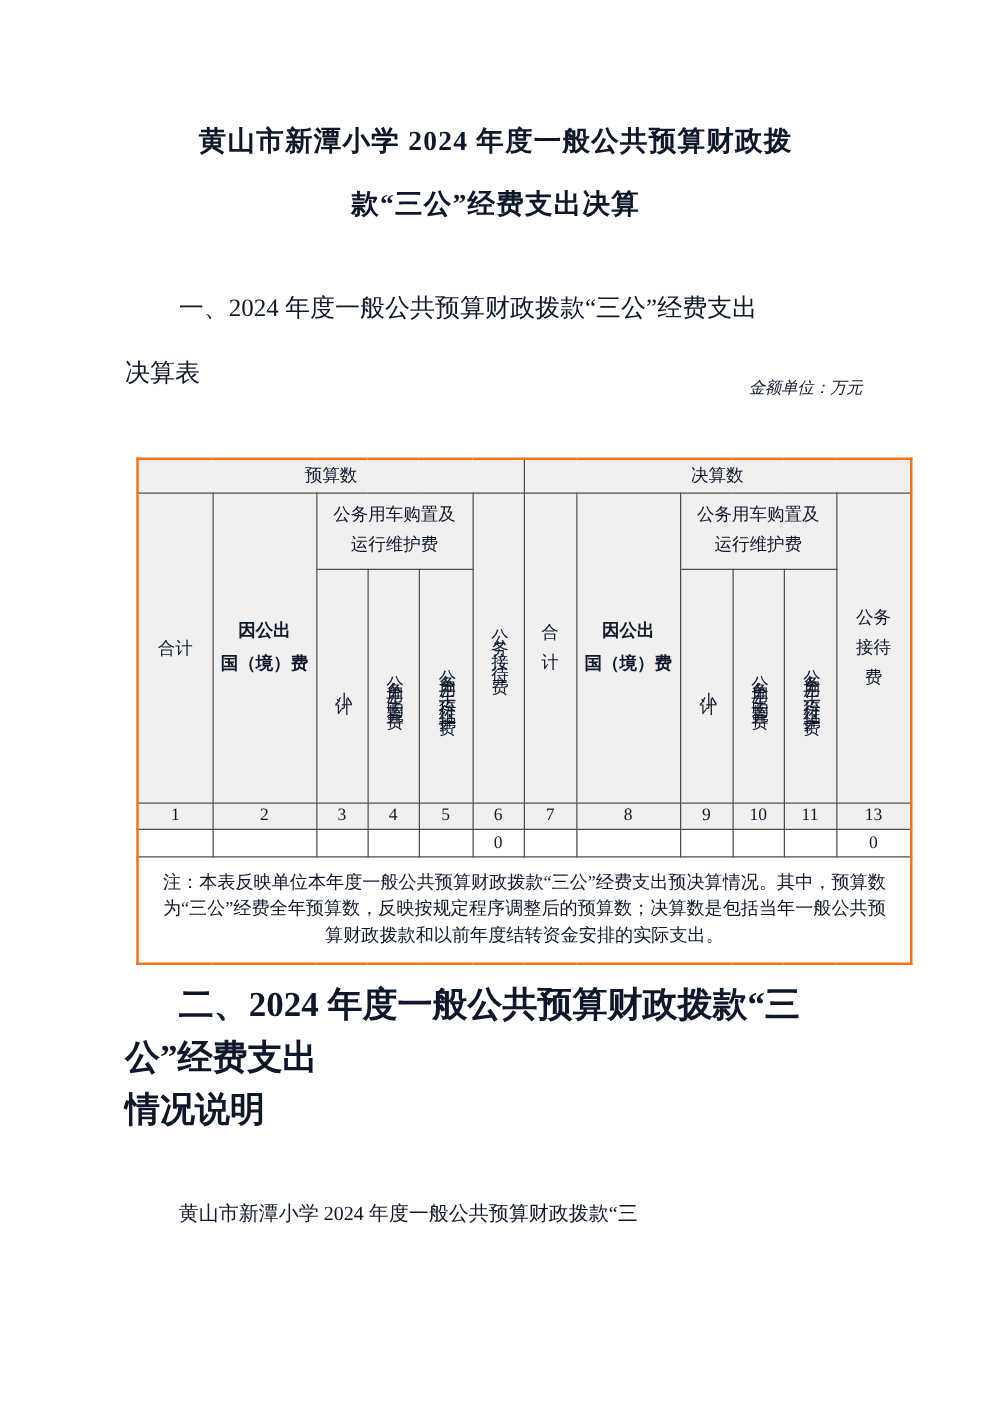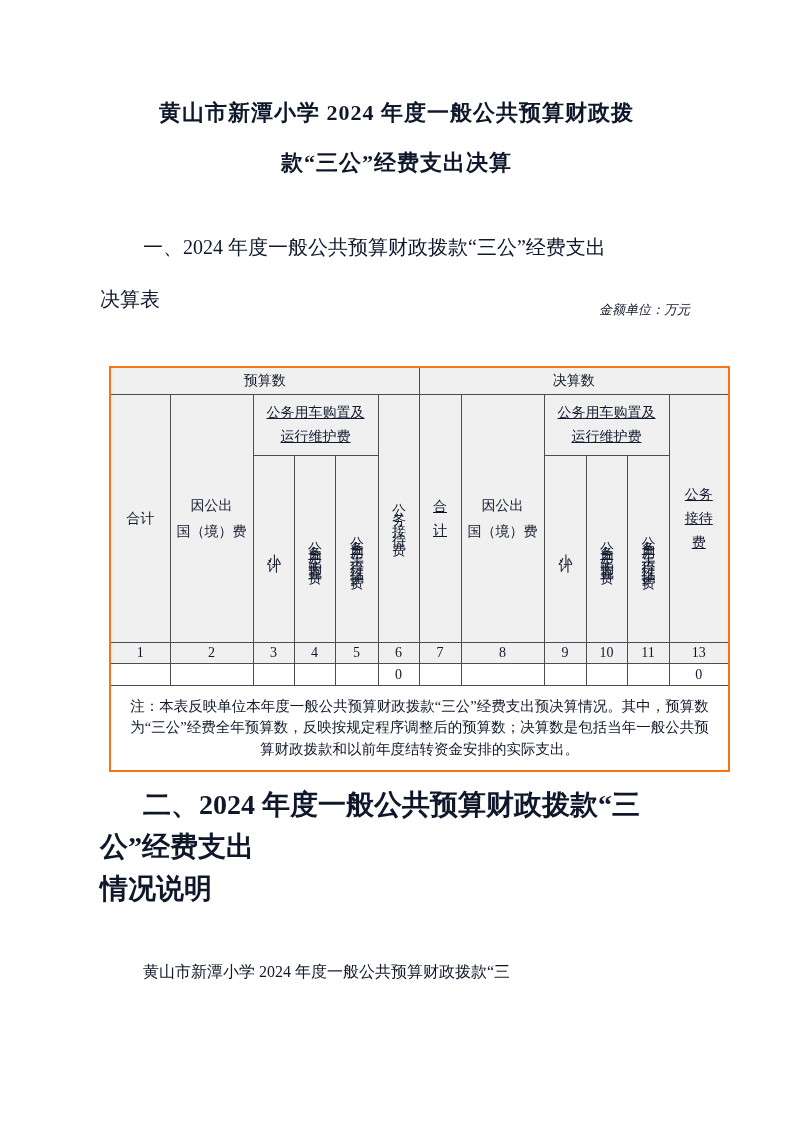--- a/index.html
+++ b/index.html
@@ -44,22 +44,22 @@
   tr.r2 td { height:60px; }
   tr.r3 td { height:186px; }
   tr.r4 td { height:20px; }
   tr.r5 td { height:21px; }
   tr.r6 td { height:84px; }
   .vert {
     writing-mode:vertical-rl; text-orientation:upright;
     display:inline-block; line-height:1; letter-spacing:5px;
   }
   .vert.sp10 { letter-spacing:10px; }
-  td .lh24 { line-height:24px; display:inline-block;text-decoration:underline; }
-  td .lh26 { line-height:26px; display:inline-block; }
+  td .lh24 { line-height:24px; display:inline-block; }
+  td .lh26 { line-height:26px; display:inline-block;font-weight:bold; }
   td.val { text-align:right; padding-right:8px; }
   td.note-cell {
     text-align:left; vertical-align:top;
     padding:6px 9px; font-size:14.5px; line-height:21.5px;
     white-space:pre-line;
   }
   .h-sec2 {
     position:absolute; top:784px; left:100px; width:592px;
     font-size:28px; font-weight:bold; line-height:42px;
     text-indent:43px; white-space:pre-line;

